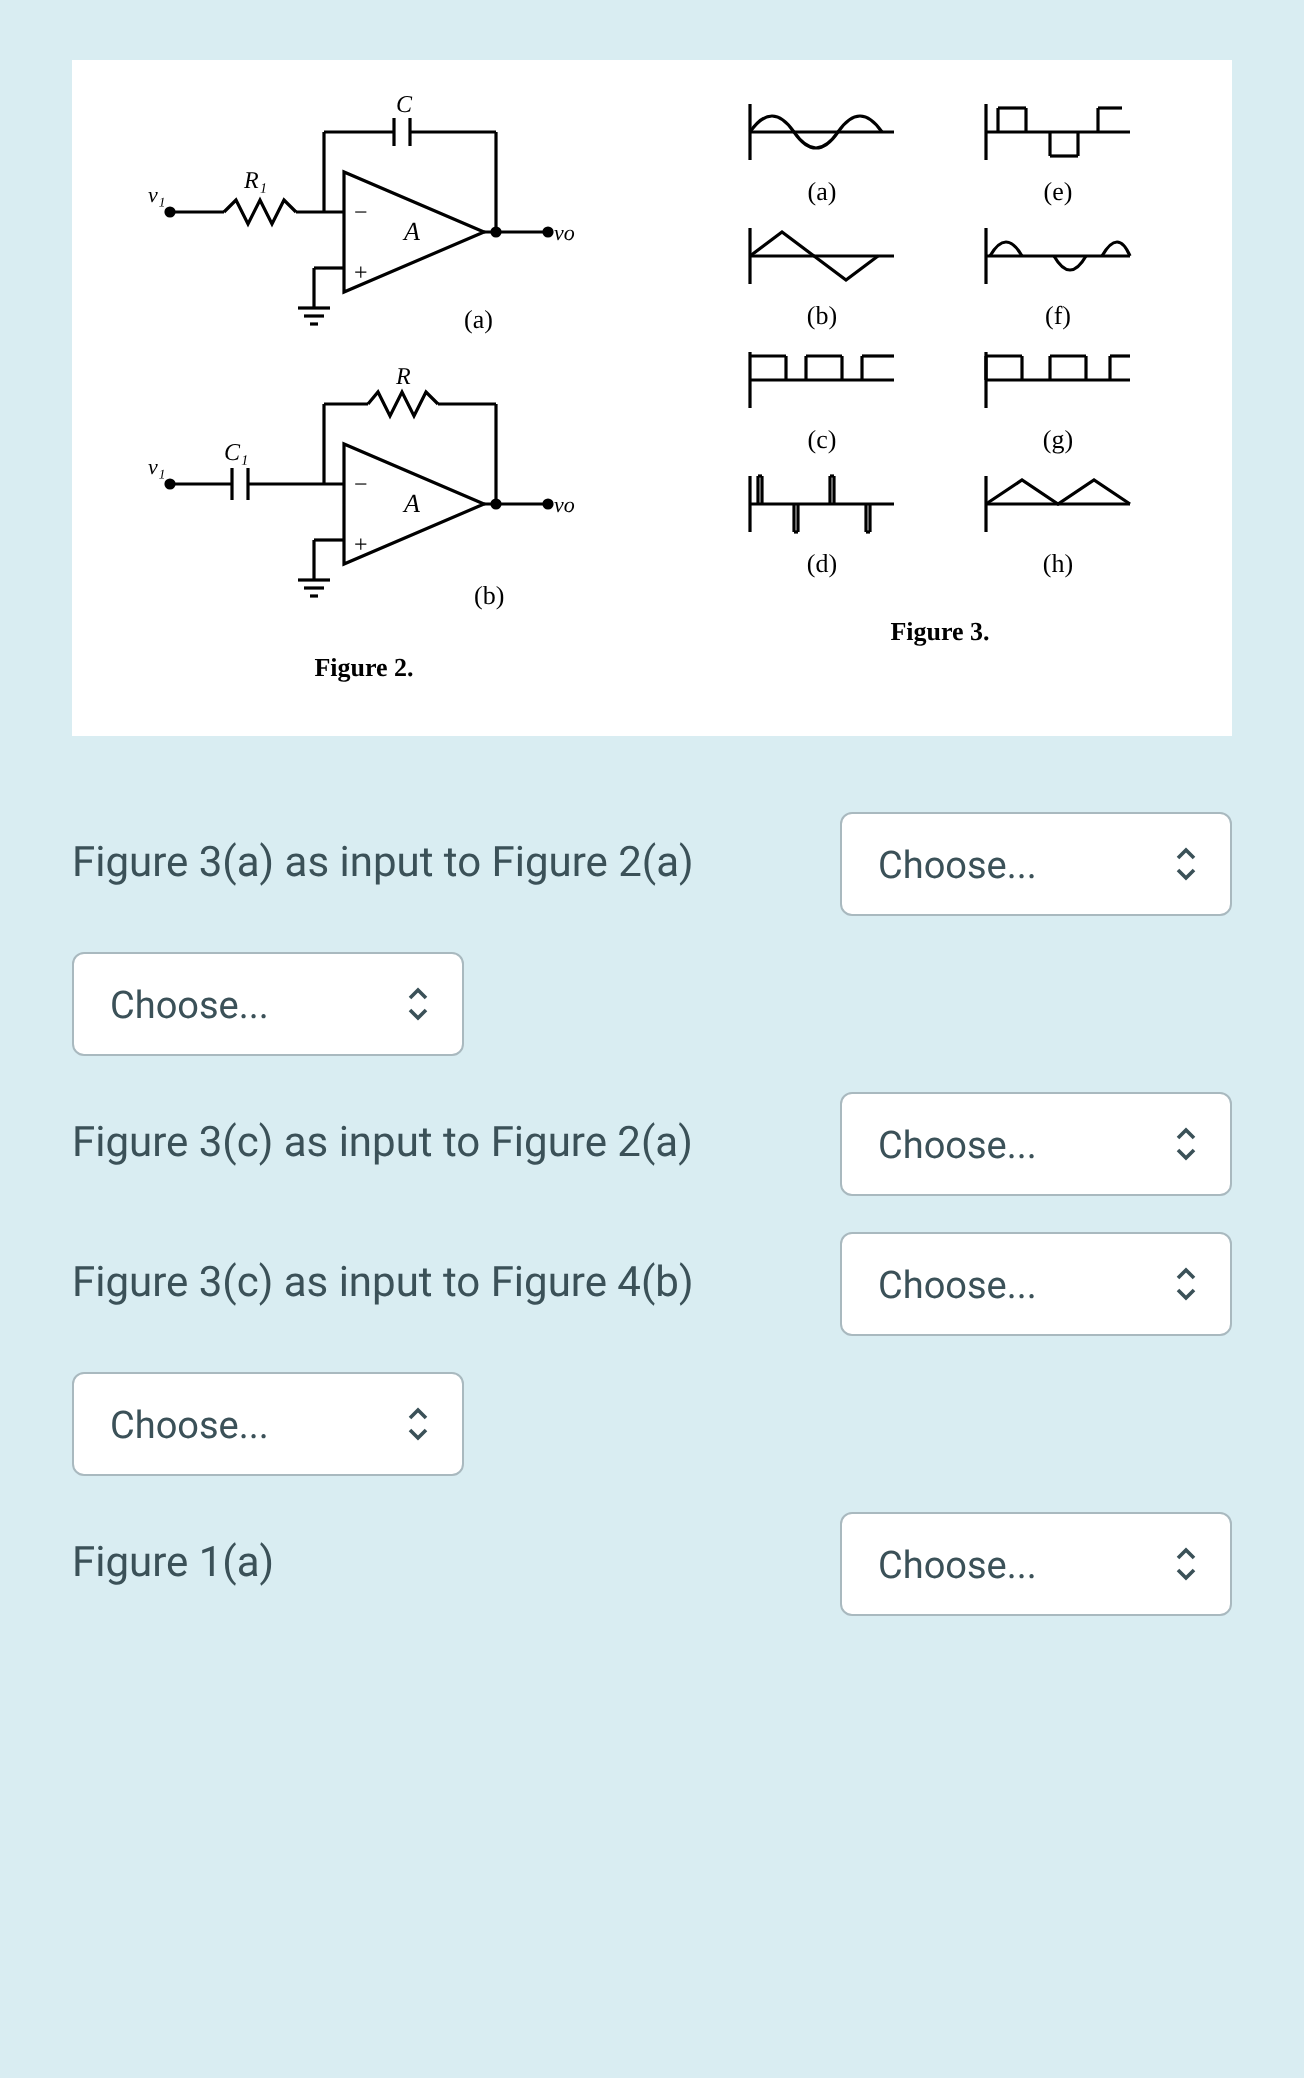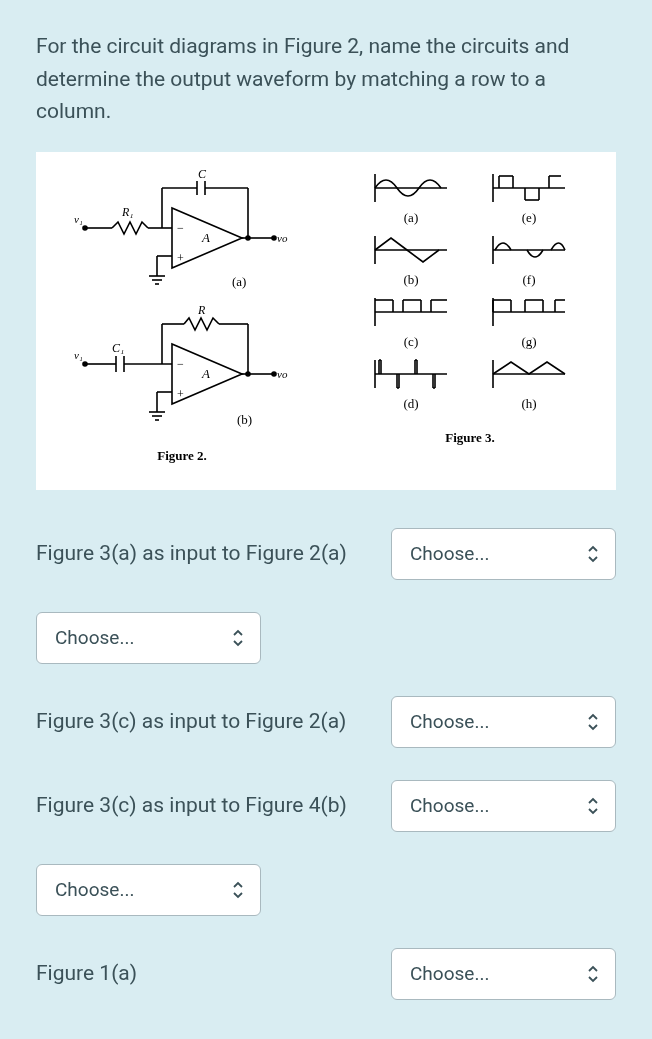--- a/index.html
+++ b/index.html
@@ -77,36 +77,36 @@
       margin-top: 8px;
     }
     .circuit-label {
       font-family: "Times New Roman", serif;
       font-size: 13px;
       color: #000;
     }
     .match-rows {
       display: flex;
       flex-direction: column;
-      gap: 32px;
+      gap: 18px;
     }
     .match-row {
       display: flex;
       align-items: center;
       gap: 20px;
     }
     .match-label {
       flex: 1;
       color: #3b5158;
       font-size: 21px;
       line-height: 1.45;
     }
     .select-wrap {
       position: relative;
-      width: 225px;
+      width: 196px;
       flex-shrink: 0;
     }
     .select-box {
       width: 100%;
       height: 52px;
       background: #ffffff;
       border: 1px solid #a9b9bf;
       border-radius: 6px;
       padding: 0 44px 0 18px;
       font-size: 19px;
@@ -125,21 +125,20 @@
       width: 14px;
       height: 18px;
       pointer-events: none;
     }
   </style>
 </head>
 <body>
 
 <div class="container">
 
-  <p class="question-text">For the circuit diagrams in Figure 2,  name the circuits and determine the output waveform by matching a row to a column.</p>
 
   <div class="figure-area">
 
     <div class="fig-left">
 
       <svg class="circuit-box" viewBox="0 0 220 130">
         <g stroke="#000" stroke-width="1.6" fill="none">
 
           <line x1="15" y1="60" x2="40" y2="60"></line>
           <circle cx="13" cy="60" r="2" fill="#000"></circle>

